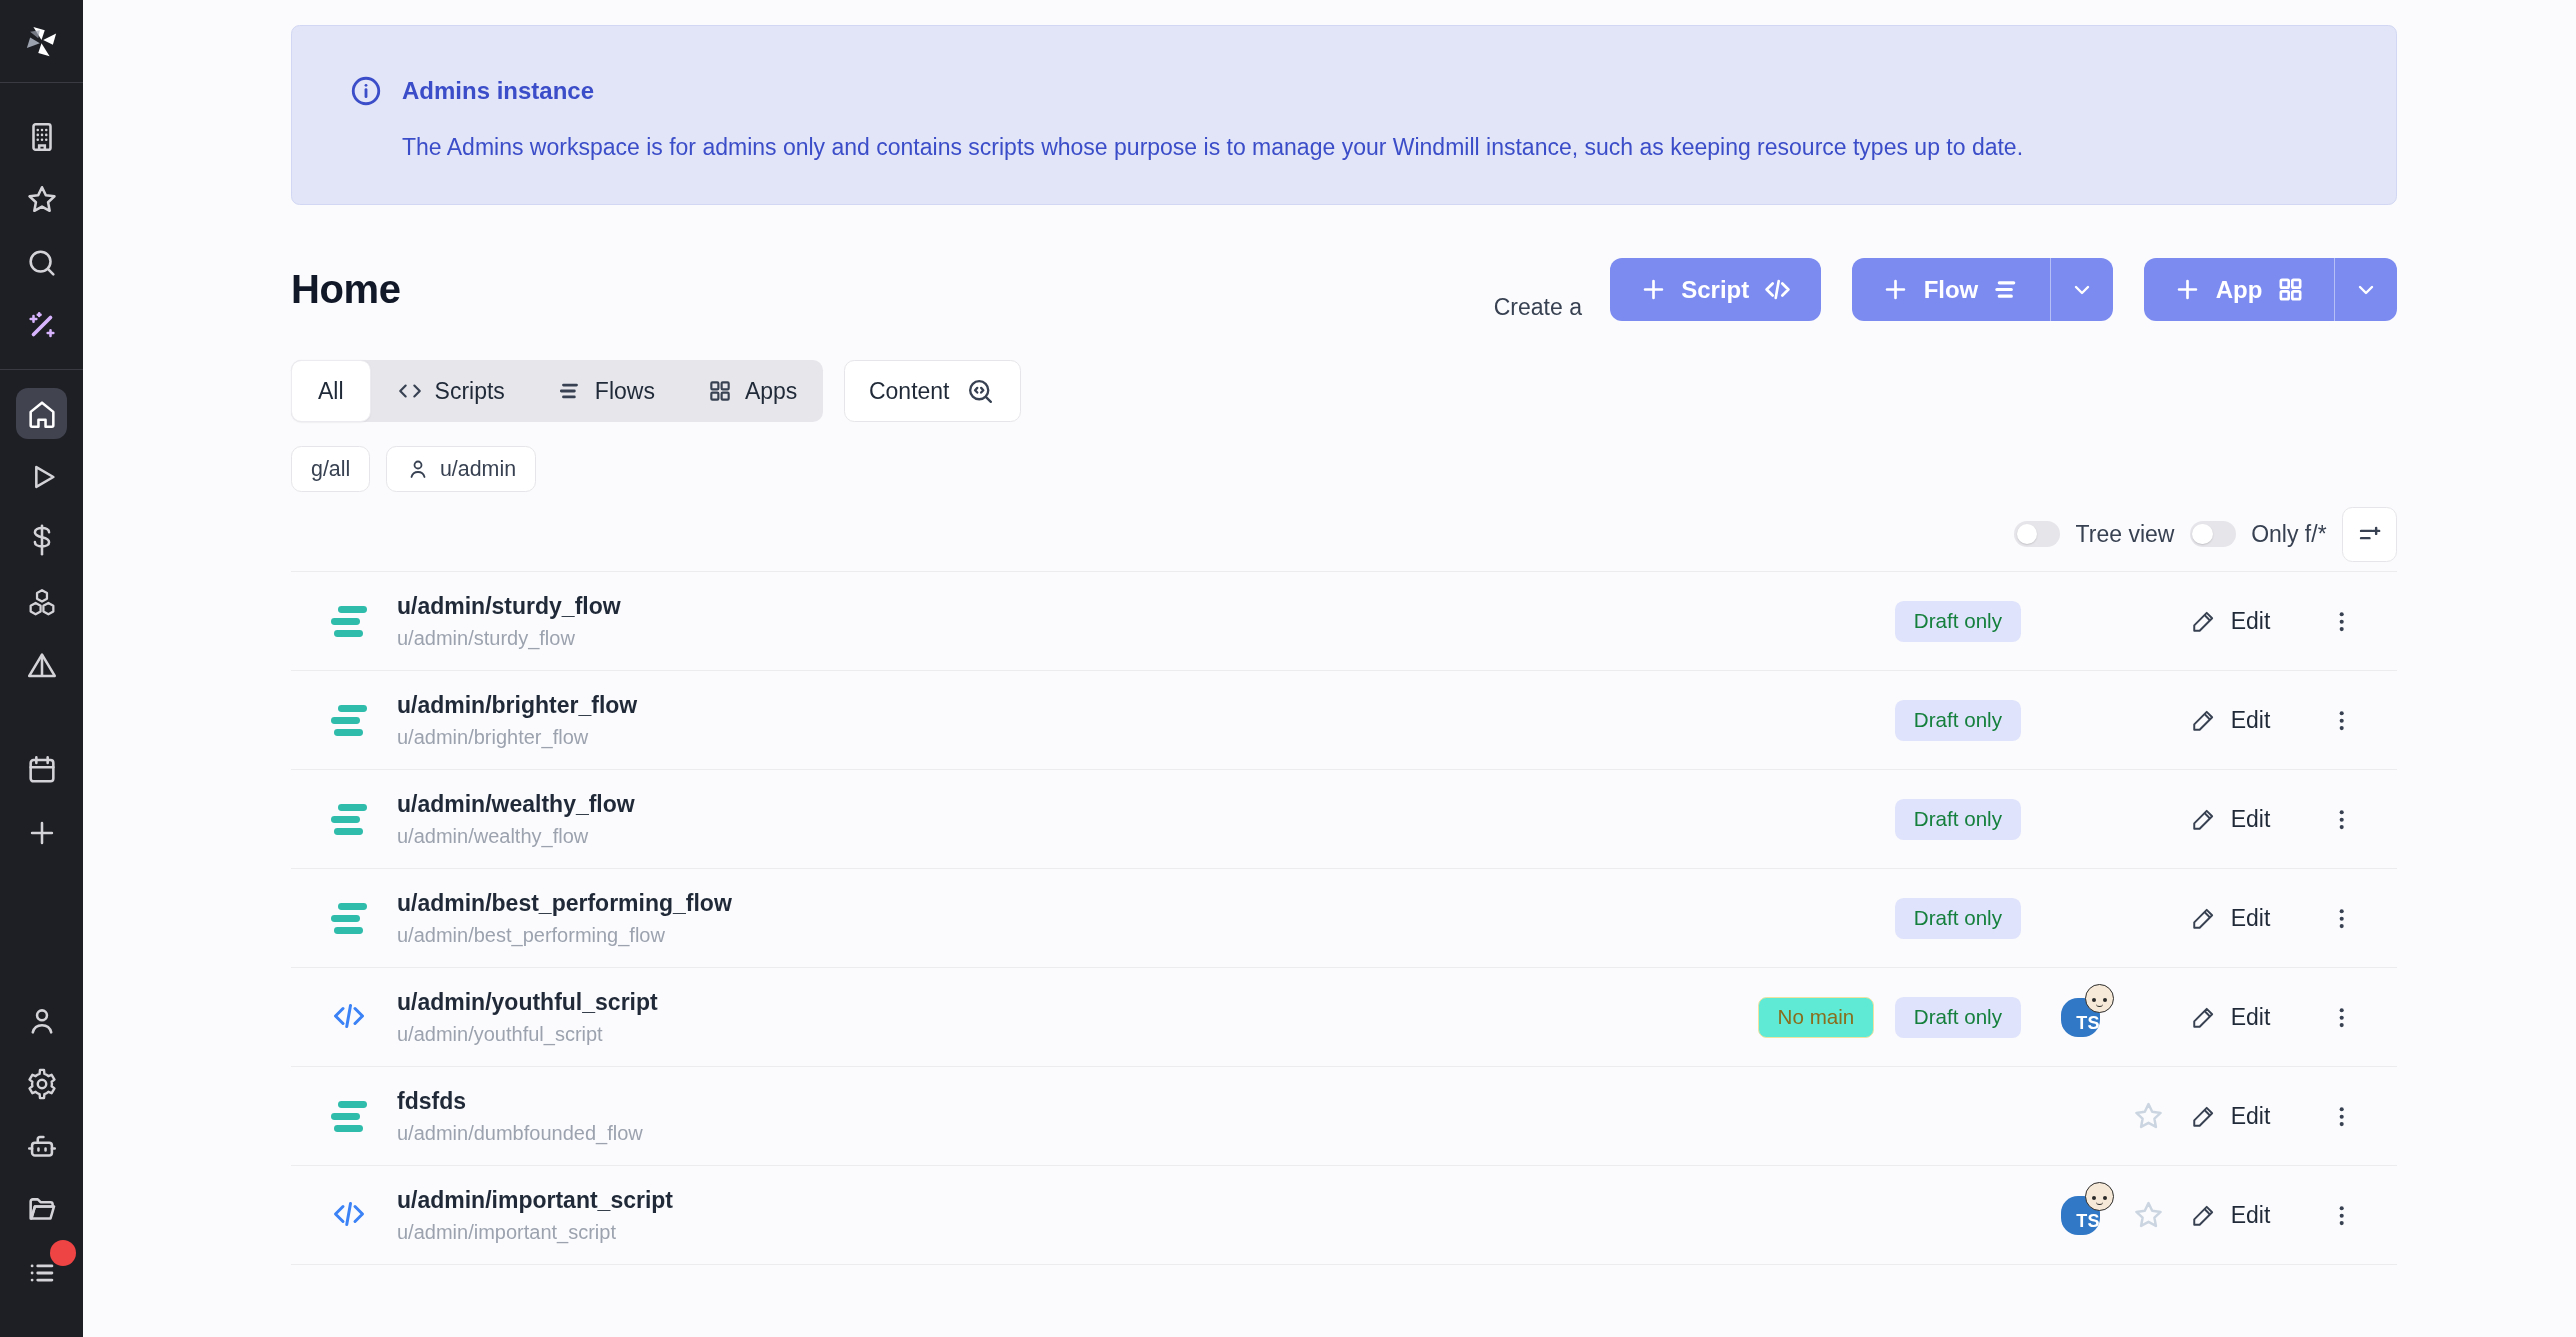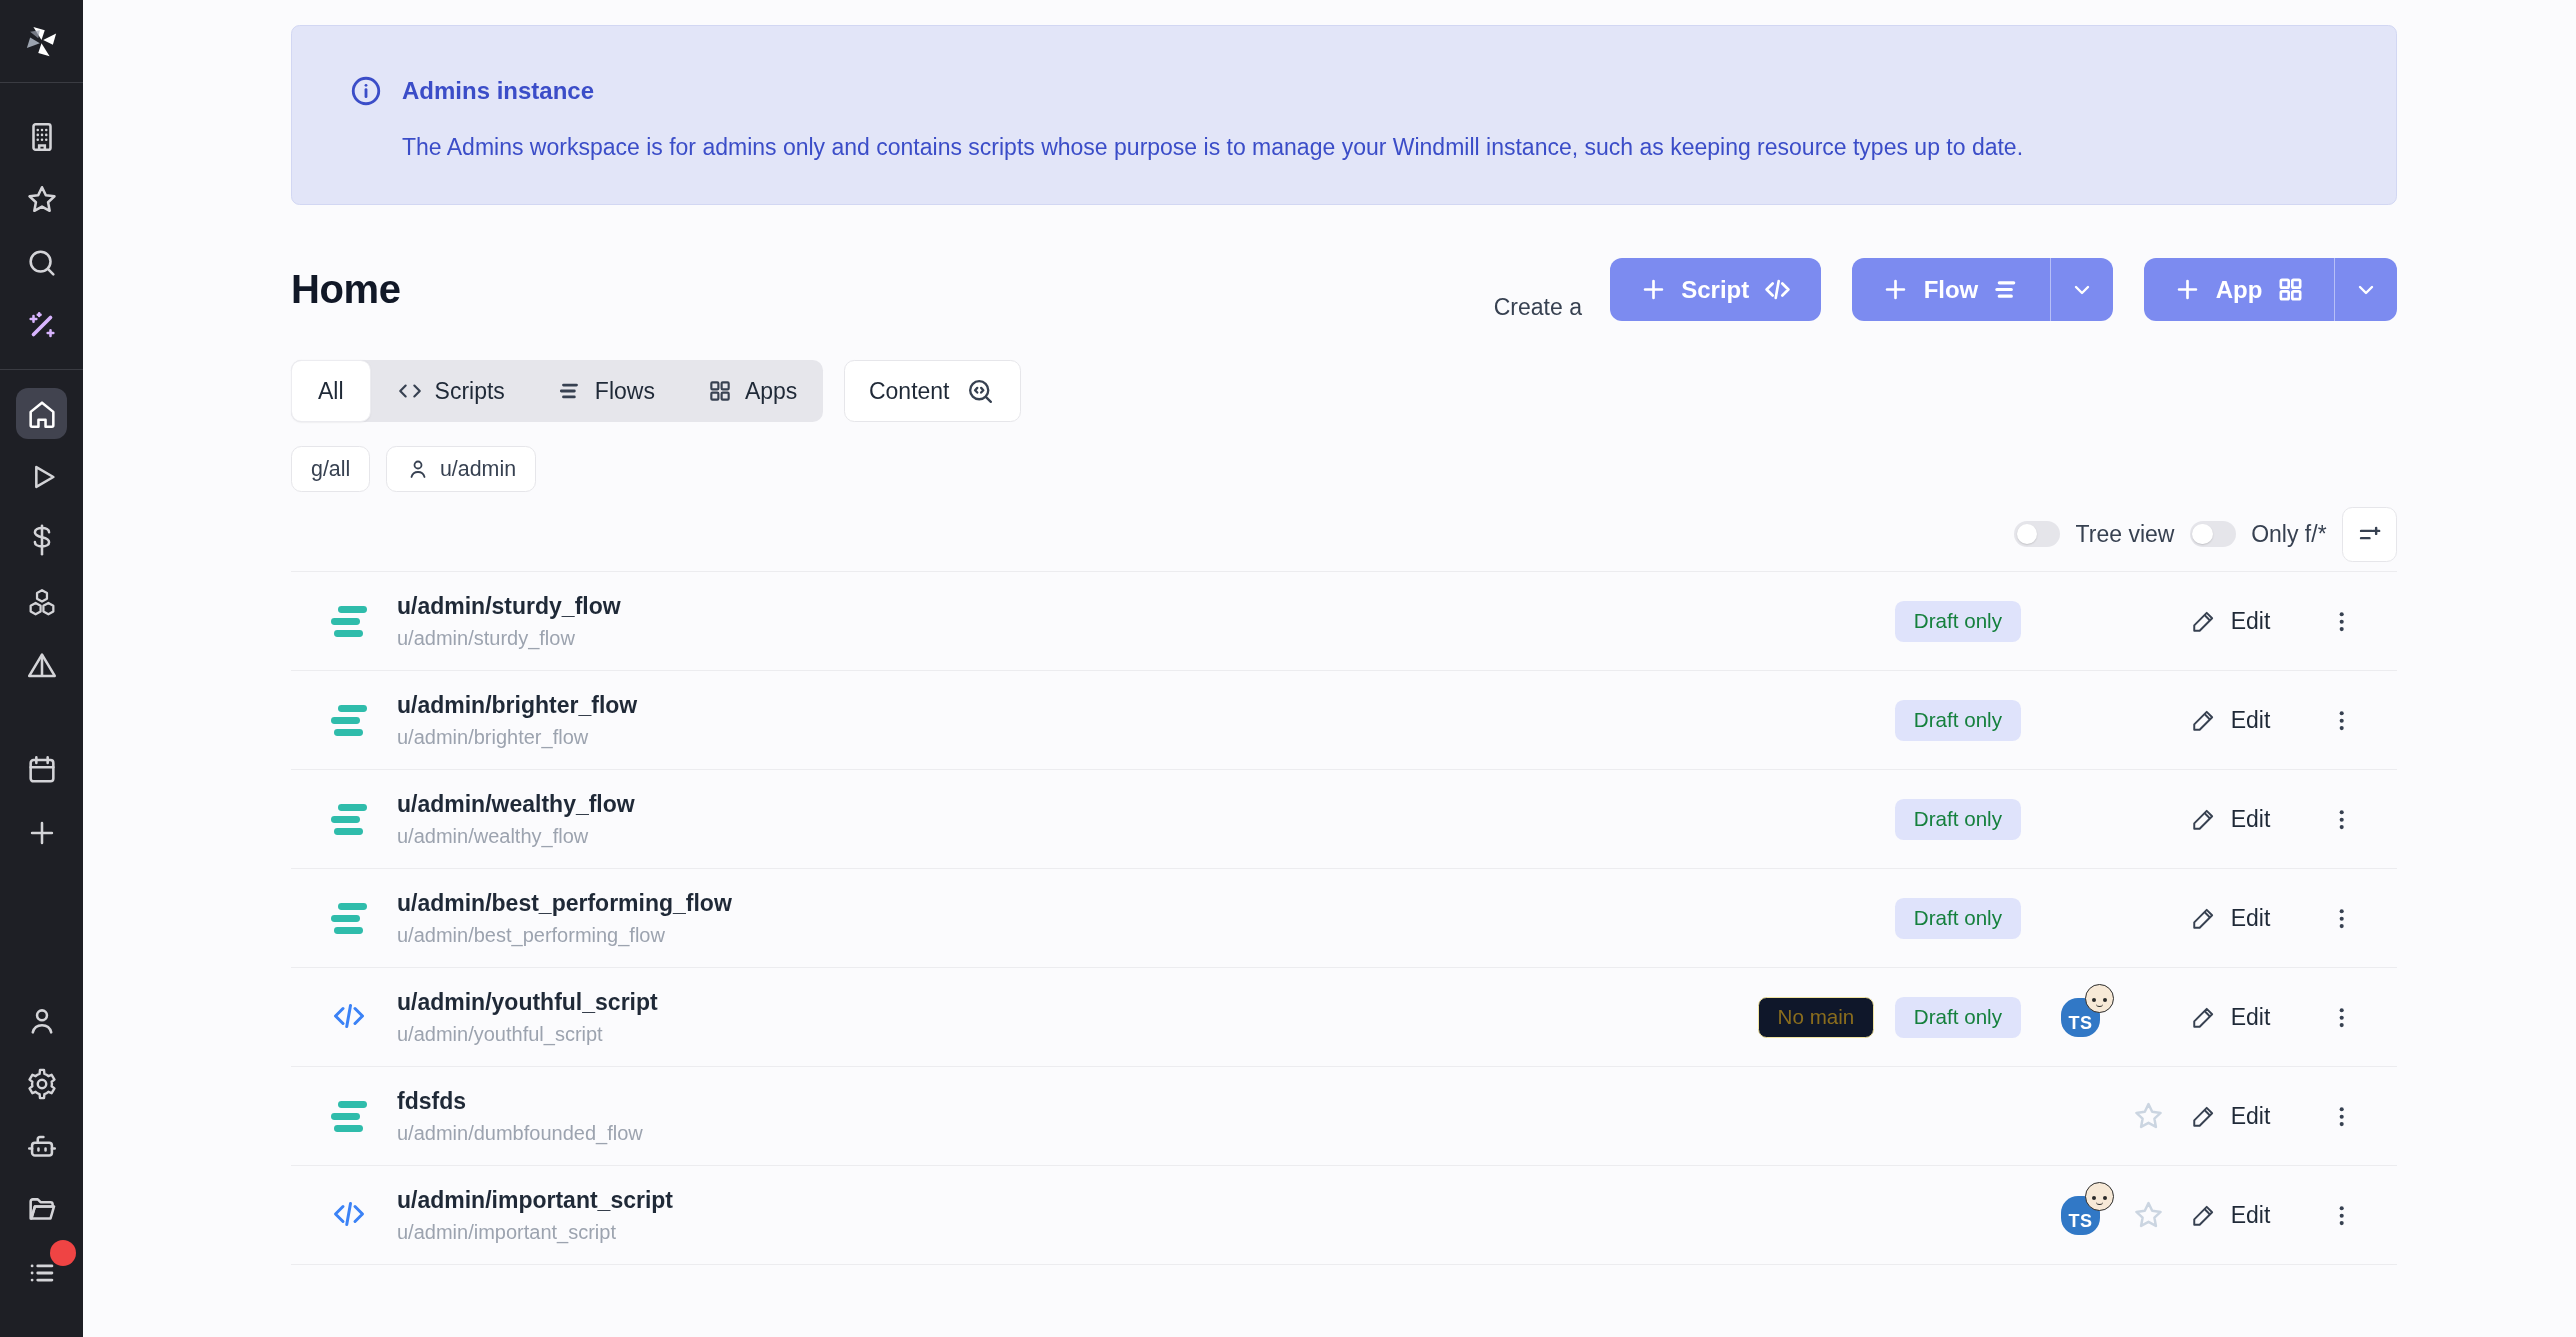--- a/index.html
+++ b/index.html
@@ -93,24 +93,24 @@
   .flow-glyph { display:flex; flex-direction:column; gap:5.1px; }
   .flow-glyph i { display:block; height:6.9px; width:29px; border-radius:3.4px; background:#2fbcab; }
   .flow-glyph i:nth-child(1){ margin-left:6.9px; } .flow-glyph i:nth-child(3){ margin-left:3.4px; }
   .script-glyph svg { width:36px; height:36px; color:#3b82f6; }
   .row-text { flex:1; min-width:0; }
   .row-title { font-size:23px; font-weight:700; color:#1f2937; }
   .row-path { margin-top:6.9px; font-size:20px; color:#9ca3af; }
   .badges { display:flex; gap:20.6px; margin-right:34px; }
   .badge { height:41px; display:flex; align-items:center; padding:0 19px; border-radius:8.6px; font-size:20.6px; white-space:nowrap; }
   .badge.draft { background:#dfe3fb; color:#15803d; }
-  .badge.warn { background:#0f172a; color:#8a6d1d; border:0.9px solid #f0e3a0; }
+  .badge.warn { background:#5eead4; color:#8a6d1d; border:0.9px solid #f0e3a0; }
   .lang-slot { width:51px; display:flex; justify-content:center; margin-right:17px; position:relative; }
   .ts-badge { width:39px; height:39px; background:#3178c6; border-radius:17px; position:relative;
-              display:flex; align-items:flex-end; justify-content:center; }
+              display:flex; align-items:flex-end; justify-content:flex-end; }
   .ts-badge b { color:#fff; font-size:18px; line-height:1; padding-bottom:4.3px; letter-spacing:0.4px; }
   .bun-face { position:absolute; top:-13.7px; right:-13.7px; width:29px; height:29px; border-radius:50%;
               background:#f7e9d7; border:1.7px solid #2b2b2b; }
   .bun-face:before { content:""; position:absolute; left:6px; top:13px; width:4.3px; height:4.3px; border-radius:50%;
                      background:#2b2b2b; box-shadow:11px 0 0 #2b2b2b; }
   .bun-face:after { content:""; position:absolute; left:10.3px; top:17px; width:6.9px; height:4.3px;
                     border-bottom:1.7px solid #2b2b2b; border-radius:0 0 6.9px 6.9px; }
   .star-slot { width:51px; display:flex; justify-content:center; margin-right:17px; cursor:pointer; }
   .star-slot svg { width:33px; height:33px; color:#cbd5e1; }
   .edit-slot { width:129px; display:flex; align-items:center; gap:13.7px; font-size:23px; color:#1f2937; cursor:pointer; }

